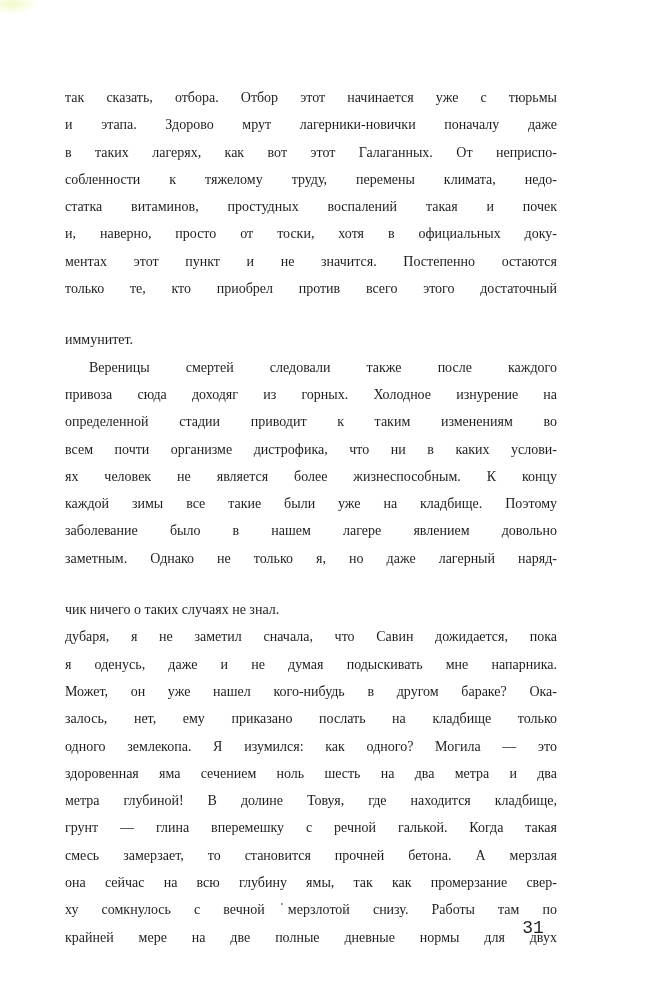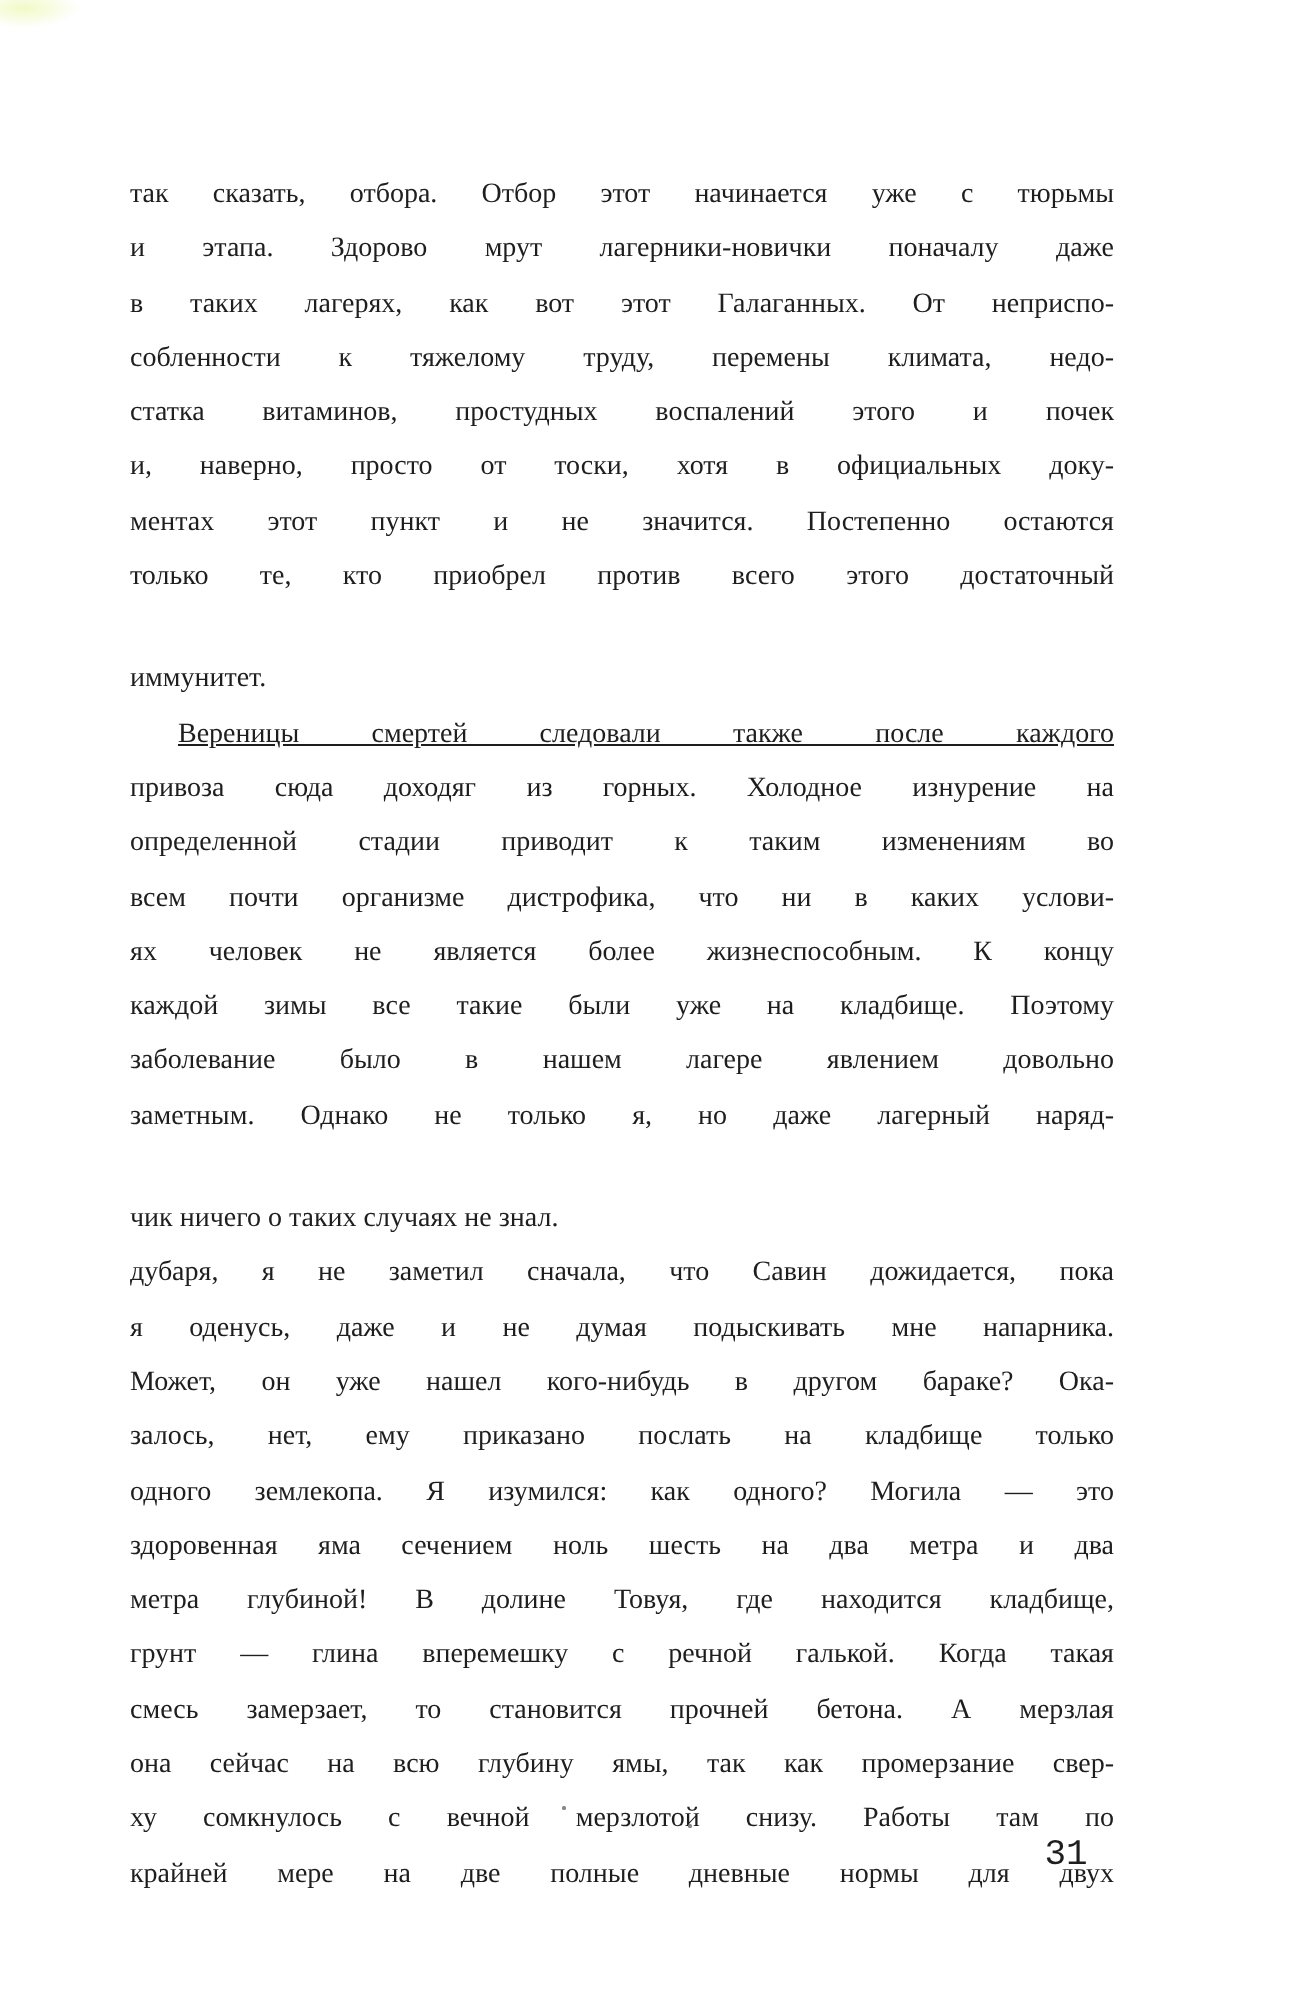--- a/index.html
+++ b/index.html
@@ -33,21 +33,20 @@
     .line {
       display: block;
       height: 27.3px;
       line-height: 27.3px;
       white-space: nowrap;
       text-align: justify;
       text-align-last: justify;
     }
     .line.indent {
       padding-left: 24px;
-      text-decoration: underline;
     }
     .line.last {
       text-align-last: left;
       margin-top: 24px;
     }
     .page-number {
       position: absolute;
       top: 918px;
       left: 510px;
       width: 46px;
@@ -68,21 +67,21 @@
 <body>
 
 <div class="smudge"></div>
 
 <div class="page-text">
 
   <span class="line">так сказать, отбора. Отбор этот начинается уже с тюрьмы</span>
   <span class="line">и этапа. Здорово мрут лагерники-новички поначалу даже</span>
   <span class="line">в таких лагерях, как вот этот Галаганных. От неприспо-</span>
   <span class="line">собленности к тяжелому труду, перемены климата, недо-</span>
-  <span class="line">статка витаминов, простудных воспалений этого и почек</span>
+  <span class="line">статка витаминов, простудных воспалений такая и почек</span>
   <span class="line">и, наверно, просто от тоски, хотя в официальных доку-</span>
   <span class="line">ментах этот пункт и не значится. Постепенно остаются</span>
   <span class="line">только те, кто приобрел против всего этого достаточный</span>
   <span class="line last">иммунитет.</span>
 
   <span class="line indent">Вереницы смертей следовали также после каждого</span>
   <span class="line">привоза сюда доходяг из горных. Холодное изнурение на</span>
   <span class="line">определенной стадии приводит к таким изменениям во</span>
   <span class="line">всем почти организме дистрофика, что ни в каких услови-</span>
   <span class="line">ях человек не является более жизнеспособным. К концу</span>

